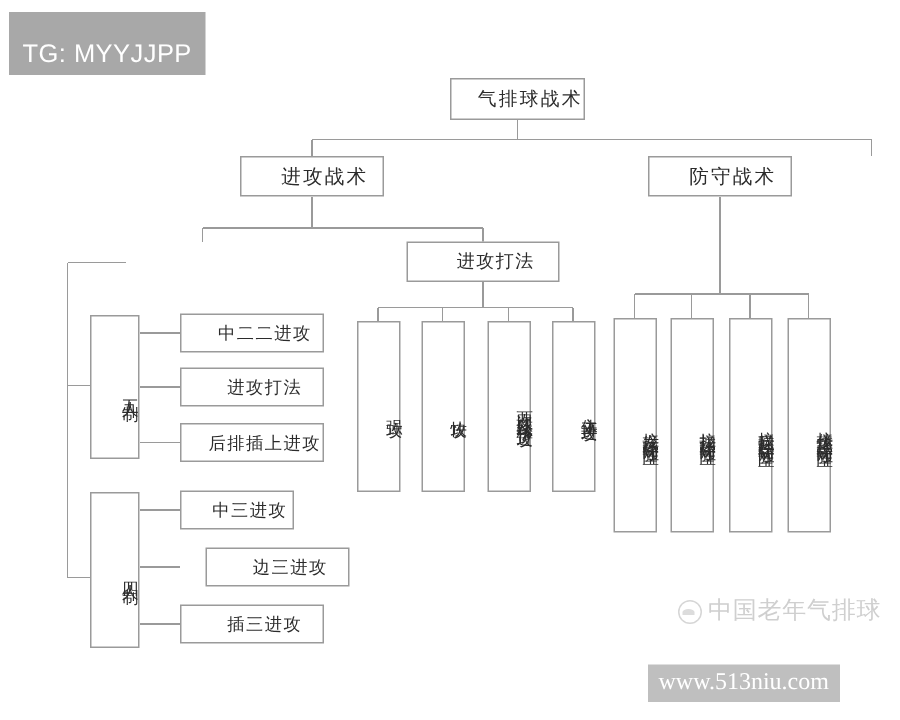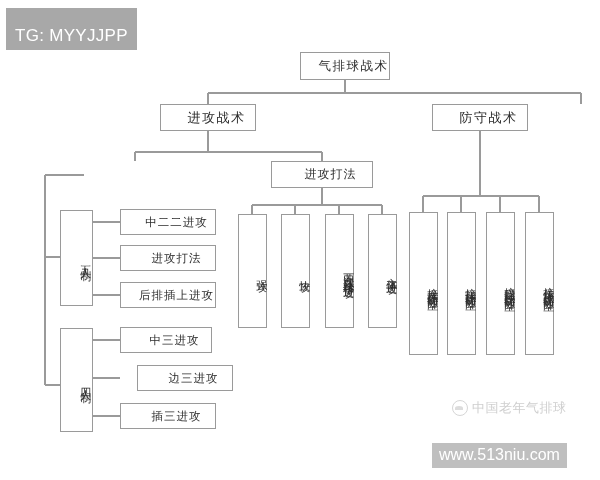--- a/index.html
+++ b/index.html
@@ -20,30 +20,30 @@
     font-family:"Liberation Sans","DejaVu Sans",sans-serif;
     font-size:17px;line-height:25px;
     padding:15px 9px 2px 9px;
     letter-spacing:0.3px;
     white-space:nowrap;
   }
 
   .wm-url{
     position:absolute;left:432px;top:443px;
     background:#bfbfbf;color:#ffffff;
-    font-family:Liberation Sans, sans-serif;
+    font-family:Liberation Serif, serif;
     font-size:16px;line-height:22px;
     padding:1px 7px 2px 7px;
     white-space:nowrap;
   }
   .wm-brand{
     position:absolute;left:452px;top:400px;
     color:#cfcfcf;
     font-family:"Liberation Sans","DejaVu Sans",sans-serif;
-    font-size:13px;line-height:16px;
+    font-size:16px;line-height:16px;
     white-space:nowrap;
     display:flex;align-items:center;gap:4px;
     letter-spacing:0.5px;
   }
   .wm-logo{
     width:14px;height:14px;border-radius:50%;
     border:1.5px solid #d6d6d6;
     display:inline-block;position:relative;
     flex:0 0 auto;
   }
@@ -154,21 +154,21 @@
   <div class="node h small" style="left:120px;top:209px;width:96px;height:26px;">
     <span>中二二进攻</span>
   </div>
   <div class="node h small" style="left:120px;top:245px;width:96px;height:26px;">
     <span>进攻打法</span>
   </div>
   <div class="node h small" style="left:120px;top:282px;width:96px;height:26px;">
     <span>后排插上进攻</span>
   </div>
 
-  <div class="node h small" style="left:120px;top:327px;width:92px;height:26px;">
+  <div class="node h small" style="left:120px;top:327px;width:76px;height:26px;">
     <span>中三进攻</span>
   </div>
   <div class="node h small" style="left:137px;top:365px;width:96px;height:26px;">
     <span>边三进攻</span>
   </div>
   <div class="node h small" style="left:120px;top:403px;width:96px;height:26px;">
     <span>插三进攻</span>
   </div>
 
   <div class="node v" style="left:238px;top:214px;width:29px;height:114px;">

